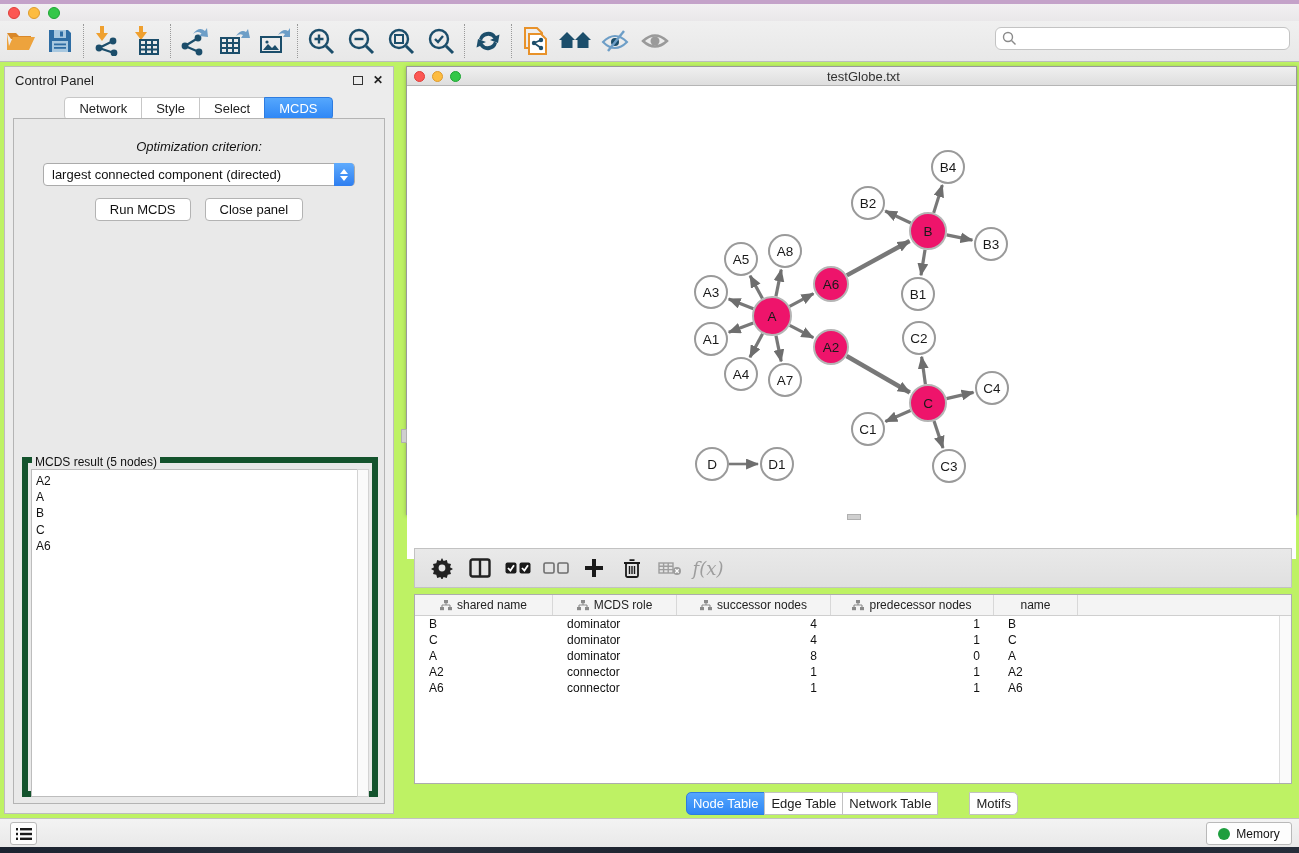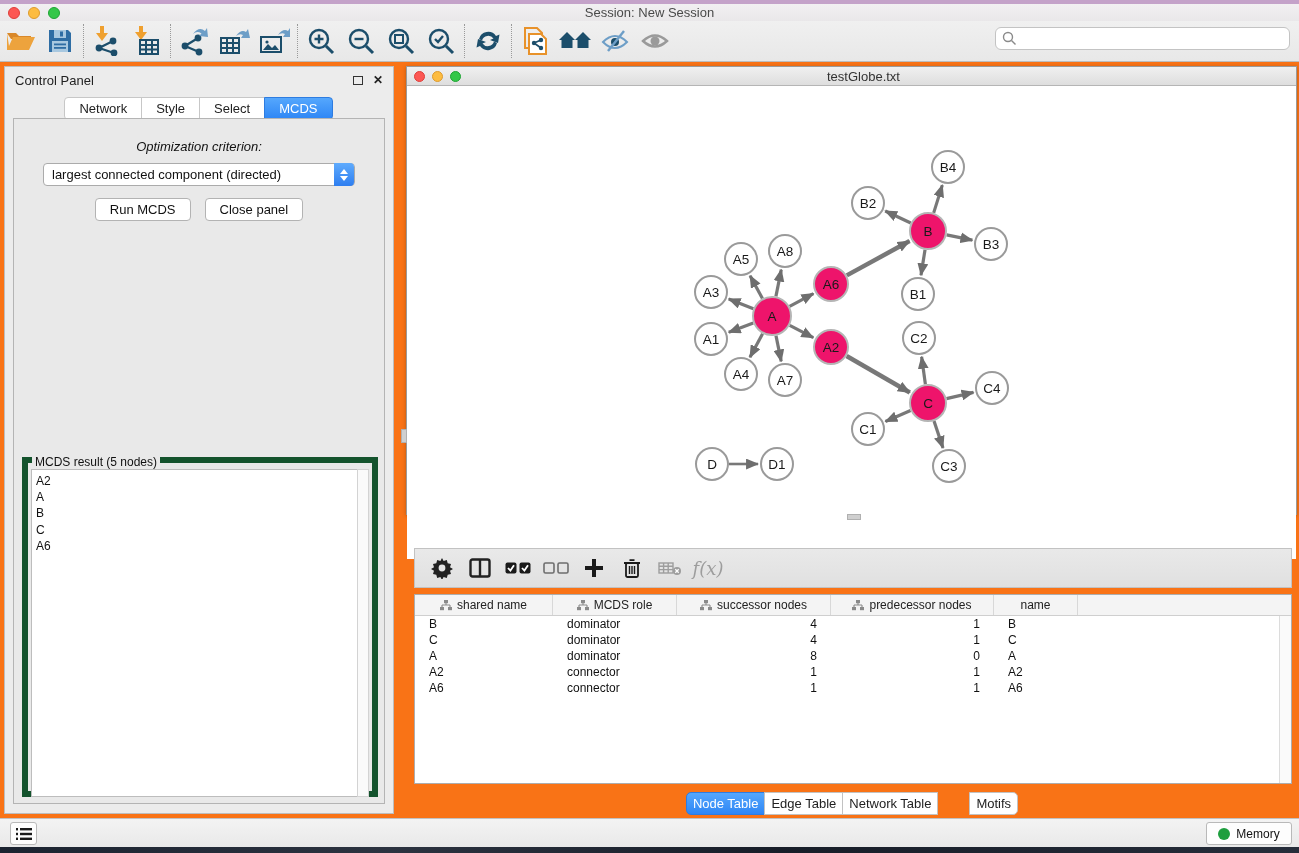--- a/index.html
+++ b/index.html
@@ -18,21 +18,21 @@
 
   
   .toolbar { position:absolute; left:0; top:21px; width:1299px; height:41px; background:linear-gradient(#f0f0f0,#e8e8e8); border-bottom:1px solid #bcbcbc; display:flex; align-items:center; }
   .tb-btn { width:40px; height:36px; display:flex; align-items:center; justify-content:center; cursor:default; }
   .tb-sep { width:1px; height:34px; margin:0 3px; border-left:1px dotted #9a9a9a; }
   .search-wrap { position:absolute; right:9px; top:6px; width:295px; height:23px; background:#fff; border:1px solid #c3c3c3; border-radius:6px; display:flex; align-items:center; padding-left:6px; }
   .search-wrap input { border:none; outline:none; flex:1; height:18px; font-size:12px; background:transparent; }
   svg.tbi { display:block; }
 
   
-  .workspace { position:absolute; left:0; top:62px; width:1299px; height:756px; background:#f97316; }
+  .workspace { position:absolute; left:0; top:62px; width:1299px; height:756px; background:#bef264; }
 
   
   .control-panel { position:absolute; left:4px; top:4px; width:390px; height:748px; background:#ececec; border:1px solid #bdbdbd; }
   .panel-head { height:26px; display:flex; align-items:center; padding:0 10px; }
   .panel-title { font-size:13px; color:#222; flex:1; }
   .win-float { width:10px; height:9px; border:1.5px solid #333; margin-right:10px; }
   .win-close { font-size:12px; font-weight:bold; color:#222; }
   .cp-tabs { display:flex; justify-content:center; margin-top:4px; }
   .cp-tab { font-size:13px; color:#222; background:#fff; border:1px solid #c7c7c7; padding:3px 14px; margin-left:-1px; }
   .cp-tab:first-child { border-radius:4px 0 0 4px; }
@@ -91,21 +91,20 @@
 </head>
 <body>
 
 <div class="desktop-strip-top"></div>
 <div class="titlebar">
   <div class="lights">
     <span class="light red"></span>
     <span class="light yellow"></span>
     <span class="light green"></span>
   </div>
-  <div class="titlebar-title">Session: New Session</div>
 </div>
 
 <div class="toolbar">
   <div class="tb-btn">
     <svg class="tbi" width="30" height="26" viewBox="0 0 30 26">
       <path d="M2 5 h9 l3 3 h12 v3 H6 Z" fill="#d9882a"></path>
         <path d="M2 5 v17 h22 l6 -13 H8 l-4 9 Z" fill="#eda33d"></path>
     </svg>
   </div>
   <div class="tb-btn">

